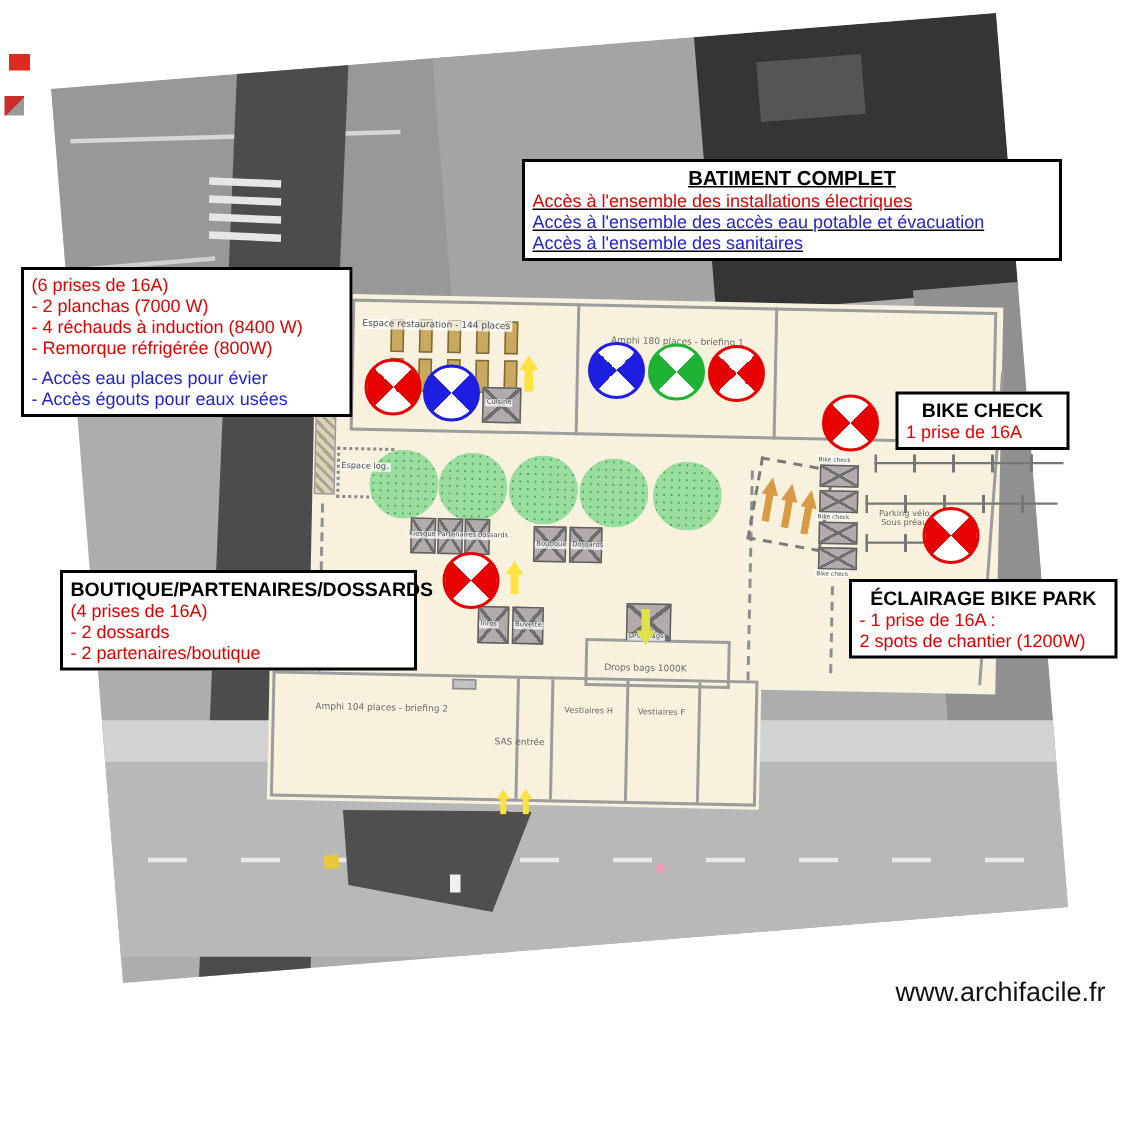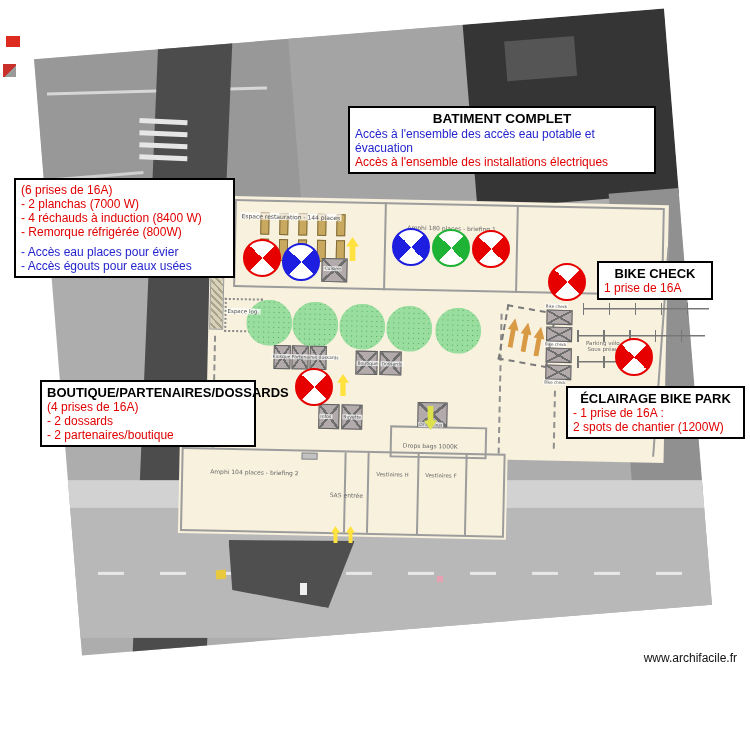--- a/index.html
+++ b/index.html
@@ -58,21 +58,21 @@
 
   
   .abox { position:absolute; background:#fff; border:2px solid #000;
     padding:3px 5px; font-size:12px; line-height:1.17; z-index:40; }
   .abox .t { font-weight:bold; text-align:center; font-size:13px; color:#000; }
   .abox .line { color:var(--c,#000); }
   .abox .gap { margin-top:6px; }
   #box-batiment .t { font-size:13.5px; }
 
   .redmark { position:absolute; z-index:41; }
-  #watermark { position:absolute; right:13px; top:651px; font-size:12px;
+  #watermark { position:absolute; right:13px; top:651px; font-size:18px;
     color:#111; z-index:45; }
 </style>
 </head>
 <body>
 
 <div id="stage">
 
   <div id="photo">
     <div class="ph" style="left:0;top:0;width:265px;height:205px;background:#989898;"></div>
     <div class="ph" style="left:10px;top:40px;width:220px;height:3px;background:#d7d7d7;transform:rotate(3deg);"></div>
@@ -192,41 +192,42 @@
   <div class="xcircle" style="left: 548px; top: 263px; --c: #e60000;"></div>
   <div class="xcircle" style="left: 295px; top: 368px; --c: #e60000;"></div>
   <div class="xcircle" style="left: 615px; top: 338px; --c: #e60000;"></div>
 
   <div class="arrow" style="left:346px;top:237px;width:13px;height:24px;"></div>
   <div class="arrow" style="left:337px;top:374px;width:12px;height:22px;"></div>
   <div class="arrow down lime" style="left:424px;top:406px;width:13px;height:24px;"></div>
   <div class="arrow" style="left:331px;top:526px;width:9px;height:17px;"></div>
   <div class="arrow" style="left:346px;top:526px;width:9px;height:17px;"></div>
 
-  <div class="abox" id="box-batiment" style="left:348px;top:106px;width:308px;">
+  <div class="abox" id="box-batiment" style="left:348px;top:106px;width:360px;text-decoration:underline;">
     <div class="t">BATIMENT COMPLET</div>
+    <div class="line" style="--c: #e00000;">Accès à l'ensemble des installations électriques</div>
     <div class="line" style="--c: #2424cc;">Accès à l'ensemble des accès eau potable et évacuation</div>
-    <div class="line" style="--c: #e00000;">Accès à l'ensemble des installations électriques</div>
+    <div class="line" style="--c: #2424cc;">Accès à l'ensemble des sanitaires</div>
   </div>
 
   <div class="abox" id="box-production" style="left:14px;top:178px;width:221px;">
     <div class="line" style="--c: #e00000;">(6 prises de 16A)</div>
     <div class="line" style="--c: #e00000;">- 2 planchas (7000 W)</div>
     <div class="line" style="--c: #e00000;">- 4 réchauds à induction (8400 W)</div>
     <div class="line" style="--c: #e00000;">- Remorque réfrigérée (800W)</div>
     <div class="line gap" style="--c: #2424cc;">- Accès eau places pour évier</div>
     <div class="line" style="--c: #2424cc;">- Accès égouts pour eaux usées</div>
   </div>
 
   <div class="abox" id="box-bike-check" style="left:597px;top:261px;width:116px;">
     <div class="t">BIKE CHECK</div>
     <div class="line" style="--c: #e00000;">1 prise de 16A</div>
   </div>
 
-  <div class="abox" id="box-boutique" style="left:40px;top:380px;width:216px;">
+  <div class="abox" id="box-boutique" style="left:40px;top:380px;width:238px;">
     <div class="t">BOUTIQUE/PARTENAIRES/DOSSARDS</div>
     <div class="line" style="--c: #e00000;">(4 prises de 16A)</div>
     <div class="line" style="--c: #e00000;">- 2 dossards</div>
     <div class="line" style="--c: #e00000;">- 2 partenaires/boutique</div>
   </div>
 
   <div class="abox" id="box-eclairage" style="left:566px;top:386px;width:179px;">
     <div class="t">ÉCLAIRAGE BIKE PARK</div>
     <div class="line" style="--c: #e00000;">- 1 prise de 16A :</div>
     <div class="line" style="--c: #e00000;">2 spots de chantier (1200W)</div>

